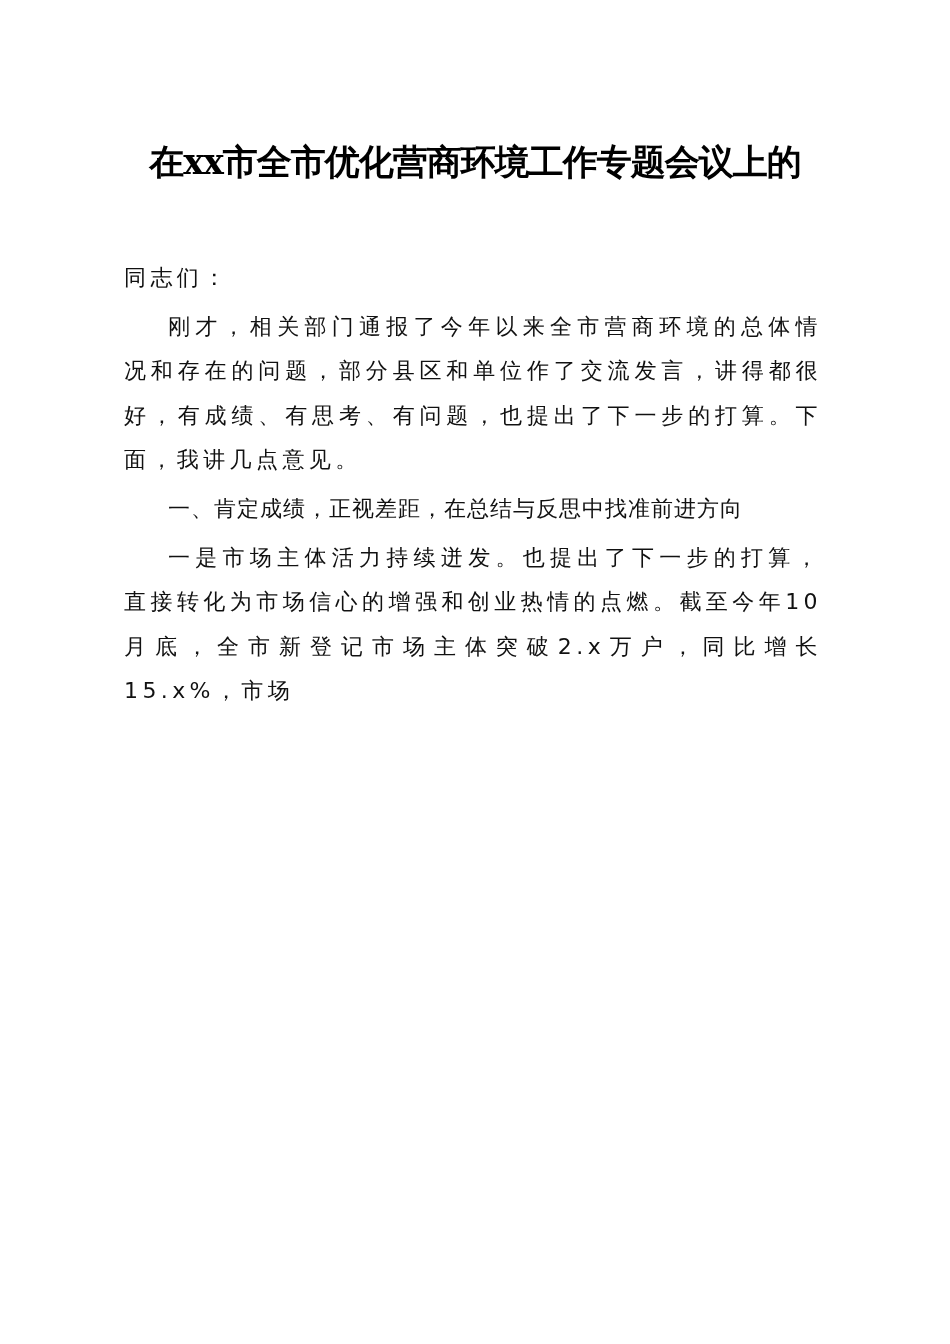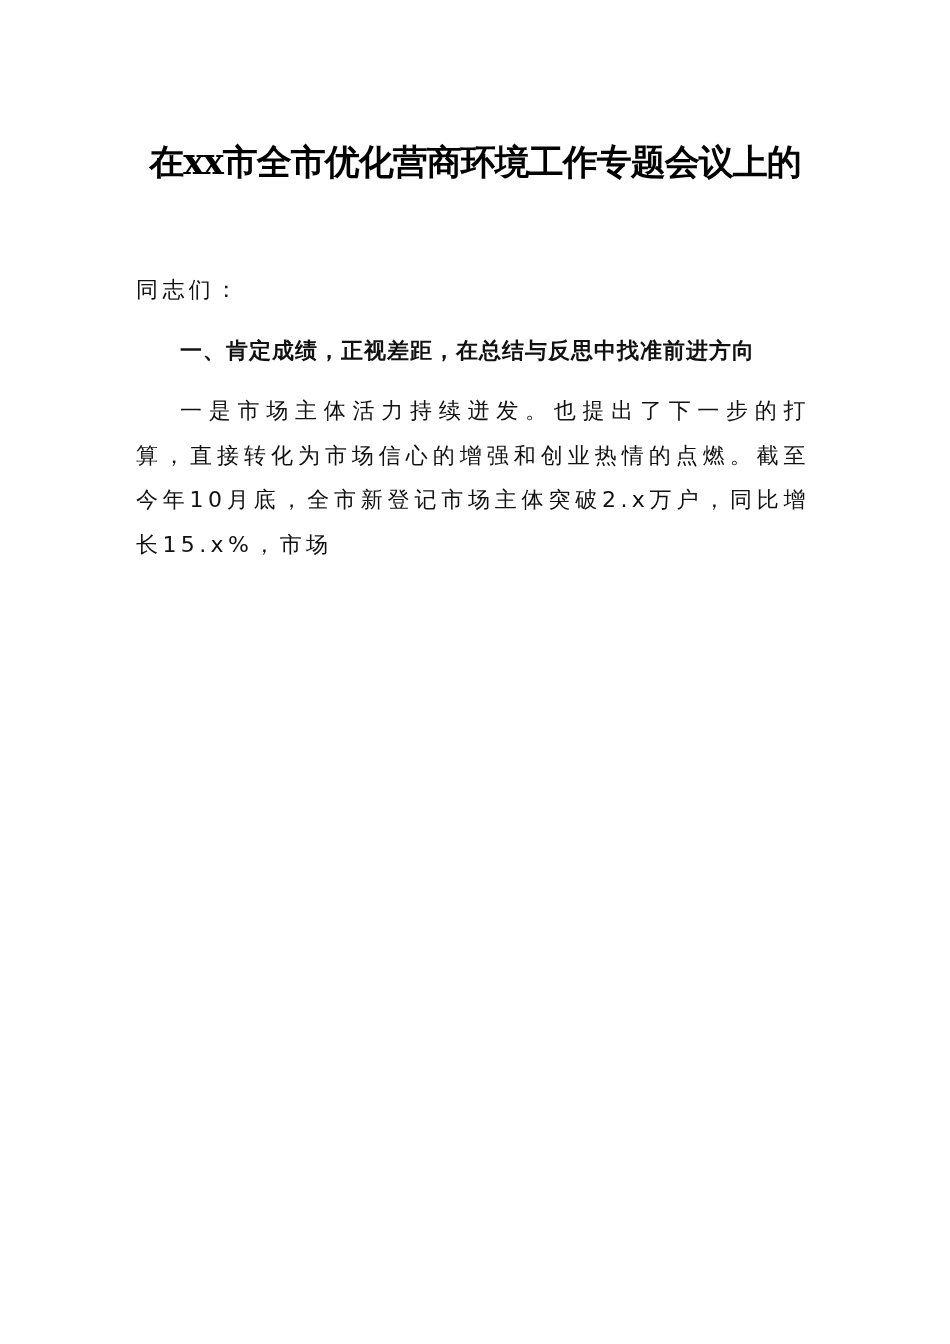--- a/index.html
+++ b/index.html
@@ -10,31 +10,32 @@
     text-align: center; font-family: "DejaVu Serif", "Liberation Serif", serif;
     font-weight: bold; font-size: 35px; line-height: 48px; color: #000;
     letter-spacing: -1px;
   }
   .body {
     position: absolute; left: 120px; top: 252px; width: 706px;
     font-family: "DejaVu Sans", "Liberation Sans", sans-serif;
     font-size: 22px; line-height: 44.6px; color: #111;
     letter-spacing: 4.4px; text-align: justify;
   }
-  .body p { margin: 16px; }
+  .body p { margin: 4px; }
   .indent { text-indent: 2em; }
-  .heading { font-weight: bold; text-indent: 2em; letter-spacing: 1px; }
+  .heading { font-weight: normal; text-indent: 2em; letter-spacing: 1px; }
   .strong-lead { font-weight: normal; }
 </style>
 </head>
 <body>
 
 <div class="page">
   <div class="title">
     <div>在xx市全市优化营商环境工作专题会议上的</div>
   </div>
 
   <div class="body">
     <p>同志们：</p>
+    <p class="indent">刚才，相关部门通报了今年以来全市营商环境的总体情况和存在的问题，部分县区和单位作了交流发言，讲得都很好，有成绩、有思考、有问题，也提出了下一步的打算。下面，我讲几点意见。</p>
     <p class="heading">一、肯定成绩，正视差距，在总结与反思中找准前进方向</p>
     <p class="indent"><span class="strong-lead">一是市场主体活力持续迸发。</span><span>也提出了下一步的打算，直接转化为市场信心的增强和创业热情的点燃。截至今年10月底，全市新登记市场主体突破2.x万户，同比增长15.x%，市场</span></p>
   </div>
 </div>
 
 </body></html>

